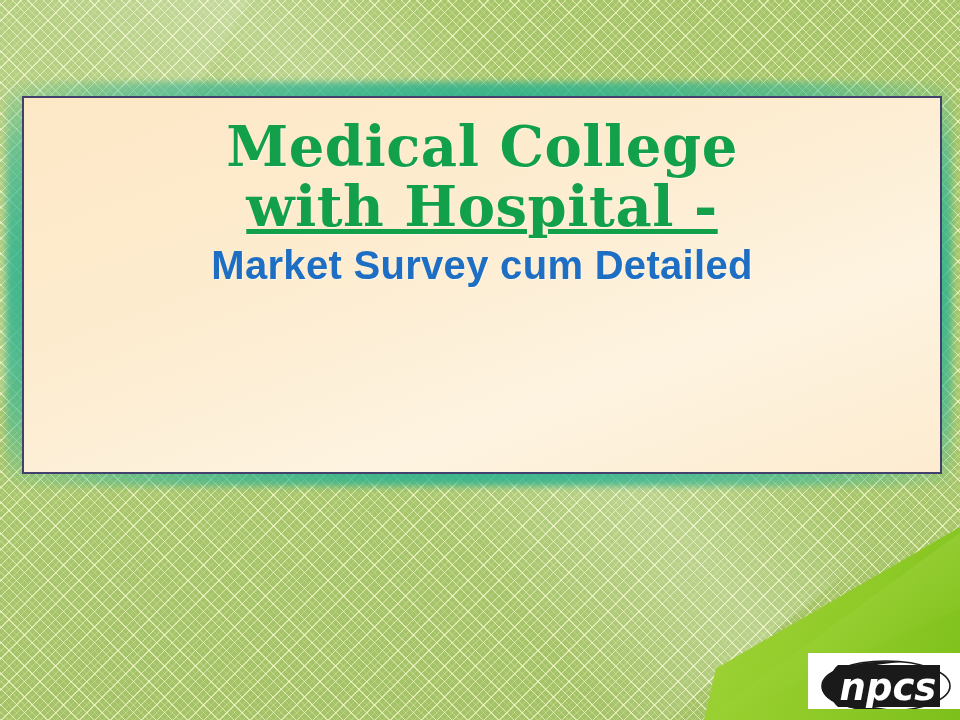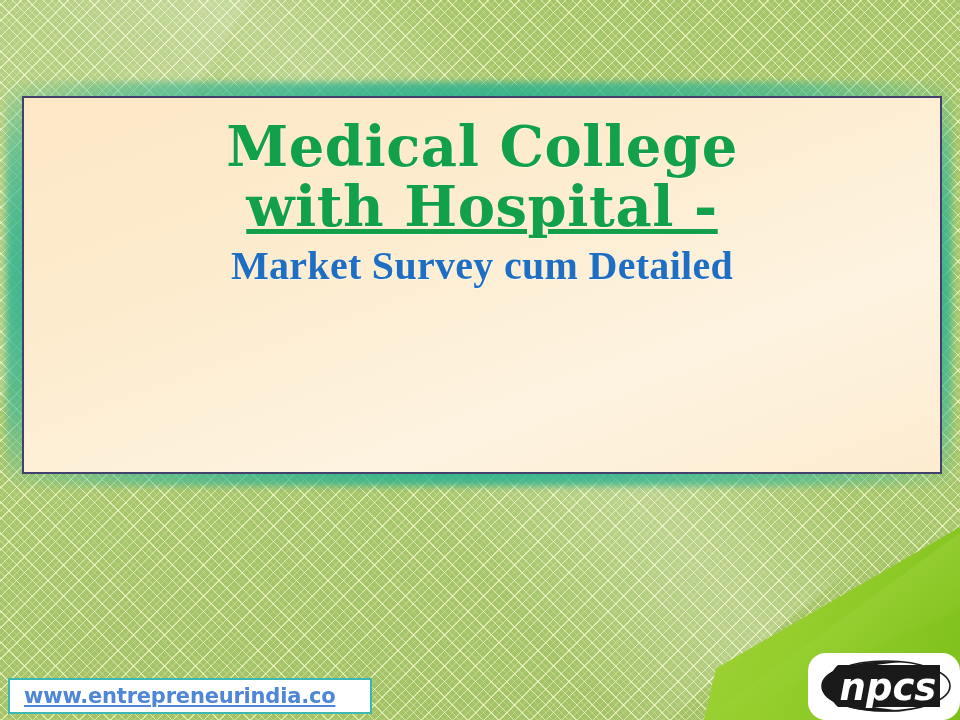--- a/index.html
+++ b/index.html
@@ -126,21 +126,21 @@
     font-weight: bold;
     font-size: 56px;
     line-height: 64px;
     letter-spacing: 0.5px;
     text-align: center;
     white-space: nowrap;
     text-shadow: 1px 1px 0 rgba(255,255,255,0.5);
   }
   .line-sub {
     color: #1e6fc4;
-    font-family: Liberation Serif, serif;
+    font-family: Liberation Sans, sans-serif;
     font-weight: bold;
     font-size: 40px;
     line-height: 55px;
     letter-spacing: 0.3px;
     text-align: center;
     white-space: nowrap;
     text-shadow: 1px 1px 0 rgba(255,255,255,0.5);
   }
   .line-main.tight { margin-top: -4px; text-decoration: underline; }
 
@@ -167,24 +167,23 @@
     letter-spacing: -0.2px;
     white-space: nowrap;
   }
 
   
   .logo-box {
     position: absolute;
     left: 808px;
     top: 653px;
     width: 152px;
-    height: 67px;
+    height: 56px;
     background: #ffffff;
     overflow: hidden;
-    border-radius: 18px;
   }
   .logo-svg { display: block; }
 </style>
 </head>
 <body>
 
 <div class="slide">
 
   <div class="bg-streak"></div>
 
@@ -192,23 +191,20 @@
   <div class="corner-wedge-2"></div>
 
   <div class="title-card-glow"></div>
 
   <div class="title-card">
     <div class="line-main">Medical College</div>
     <div class="line-main tight">with Hospital -</div>
     <div class="line-sub">Market Survey cum Detailed</div>
   </div>
 
-  <div class="url-box">
-    <span class="url-text">www.entrepreneurindia.co</span>
-  </div>
 
   <div class="logo-box">
     <svg class="logo-svg" width="152" height="67" viewBox="0 0 152 67">
 
       <ellipse cx="78" cy="33" rx="64" ry="25" fill="none" stroke="#1a1a1a" stroke-width="1.6"></ellipse>
 
       <path d="M 96 9
                C 56 6, 16 14, 14 33
                C 12 53, 56 61, 98 58
                C 62 55, 28 48, 30 33

